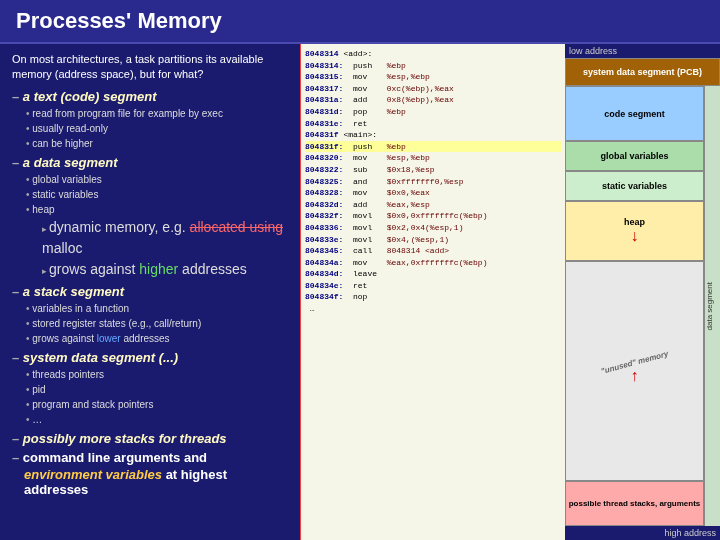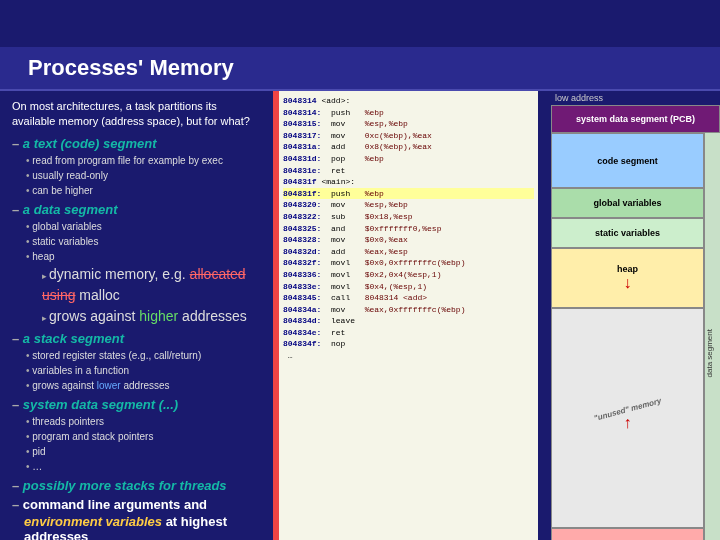--- a/index.html
+++ b/index.html
@@ -8,26 +8,25 @@
       height: 540px;
       overflow: hidden;
       font-family: Arial, sans-serif;
       background: #1a1a6e;
       color: white;
       font-size: 11px;
     }
 
     .header {
       background: #2a2a8e;
-      padding: 8px 28px;
+      padding: 8px 16px;
       font-size: 22px;
       font-weight: bold;
       color: white;
       border-bottom: 2px solid #4a4aae;
-      margin-top: 47px;
     }
 
     .main-content {
       display: flex;
       height: calc(540px - 44px);
     }
 
     .left-panel {
       flex: 1;
       padding: 8px 12px;
@@ -49,21 +48,21 @@
       font-weight: bold;
       color: white;
       margin-bottom: 2px;
     }
 
     .section-title .dash {
       color: #aaa;
     }
 
     .section-title em {
-      color: #14b8a6;
+      color: #fef9c3;
     }
 
     .bullets {
       list-style: none;
       padding-left: 14px;
       margin-bottom: 2px;
     }
 
     .bullets li {
       font-size: 10px;
@@ -107,21 +106,21 @@
     }
 
     .code-panel {
       width: 265px;
       background: #f5f5e8;
       color: #000;
       font-family: 'Courier New', monospace;
       font-size: 8px;
       padding: 4px;
       overflow: hidden;
-      border-left: 6px solid #ef4444;
+      border-left: 1px solid #ef4444;
     }
 
     .code-line {
       line-height: 1.45;
       white-space: nowrap;
     }
 
     .code-addr {
       color: #000080;
       font-weight: bold;
@@ -144,21 +143,21 @@
       align-items: center;
       justify-content: center;
       border: 1px solid #888;
       font-size: 9px;
       font-weight: bold;
       text-align: center;
       cursor: default;
     }
 
     .seg-pcb {
-      background: #701a75;
+      background: #a16207;
       color: white;
       height: 28px;
       align-items: center;
     }
 
     .seg-code {
       background: #99ccff;
       color: #000;
       height: 55px;
       text-align: center;
@@ -204,24 +203,23 @@
 
     .stack-arrow {
       color: #cc0000;
       font-size: 16px;
       text-align: center;
     }
 
     .right-wrapper {
       display: flex;
       flex-direction: column;
-      width: 182px;
+      width: 155px;
       position: relative;
       overflow: hidden;
-      padding-left: 13px;
     }
 
     .unused-text {
       font-size: 8px;
       color: #666;
       font-style: italic;
       transform: rotate(-15deg);
       display: inline-block;
     }
   </style>
@@ -267,35 +265,35 @@
         </li>
       </ul>
     </div>
 
     <div class="section">
       <div class="section-title">
         <span class="dash">– </span>
         <em>a stack segment</em>
       </div>
       <ul class="bullets">
+        <li>variables in a function</li>
         <li>stored register states (e.g., call/return)</li>
-        <li>variables in a function</li>
         <li>grows against <span class="highlight-blue">lower</span> addresses</li>
       </ul>
     </div>
 
     <div class="section">
       <div class="section-title">
         <span class="dash">– </span>
         <em>system data segment (...)</em>
       </div>
       <ul class="bullets">
         <li>threads pointers</li>
+        <li>pid</li>
         <li>program and stack pointers</li>
-        <li>pid</li>
         <li>…</li>
       </ul>
     </div>
 
     <div class="section">
       <div class="section-title">
         <span class="dash">– </span>
         <em>possibly more stacks for threads</em>
       </div>
     </div>

